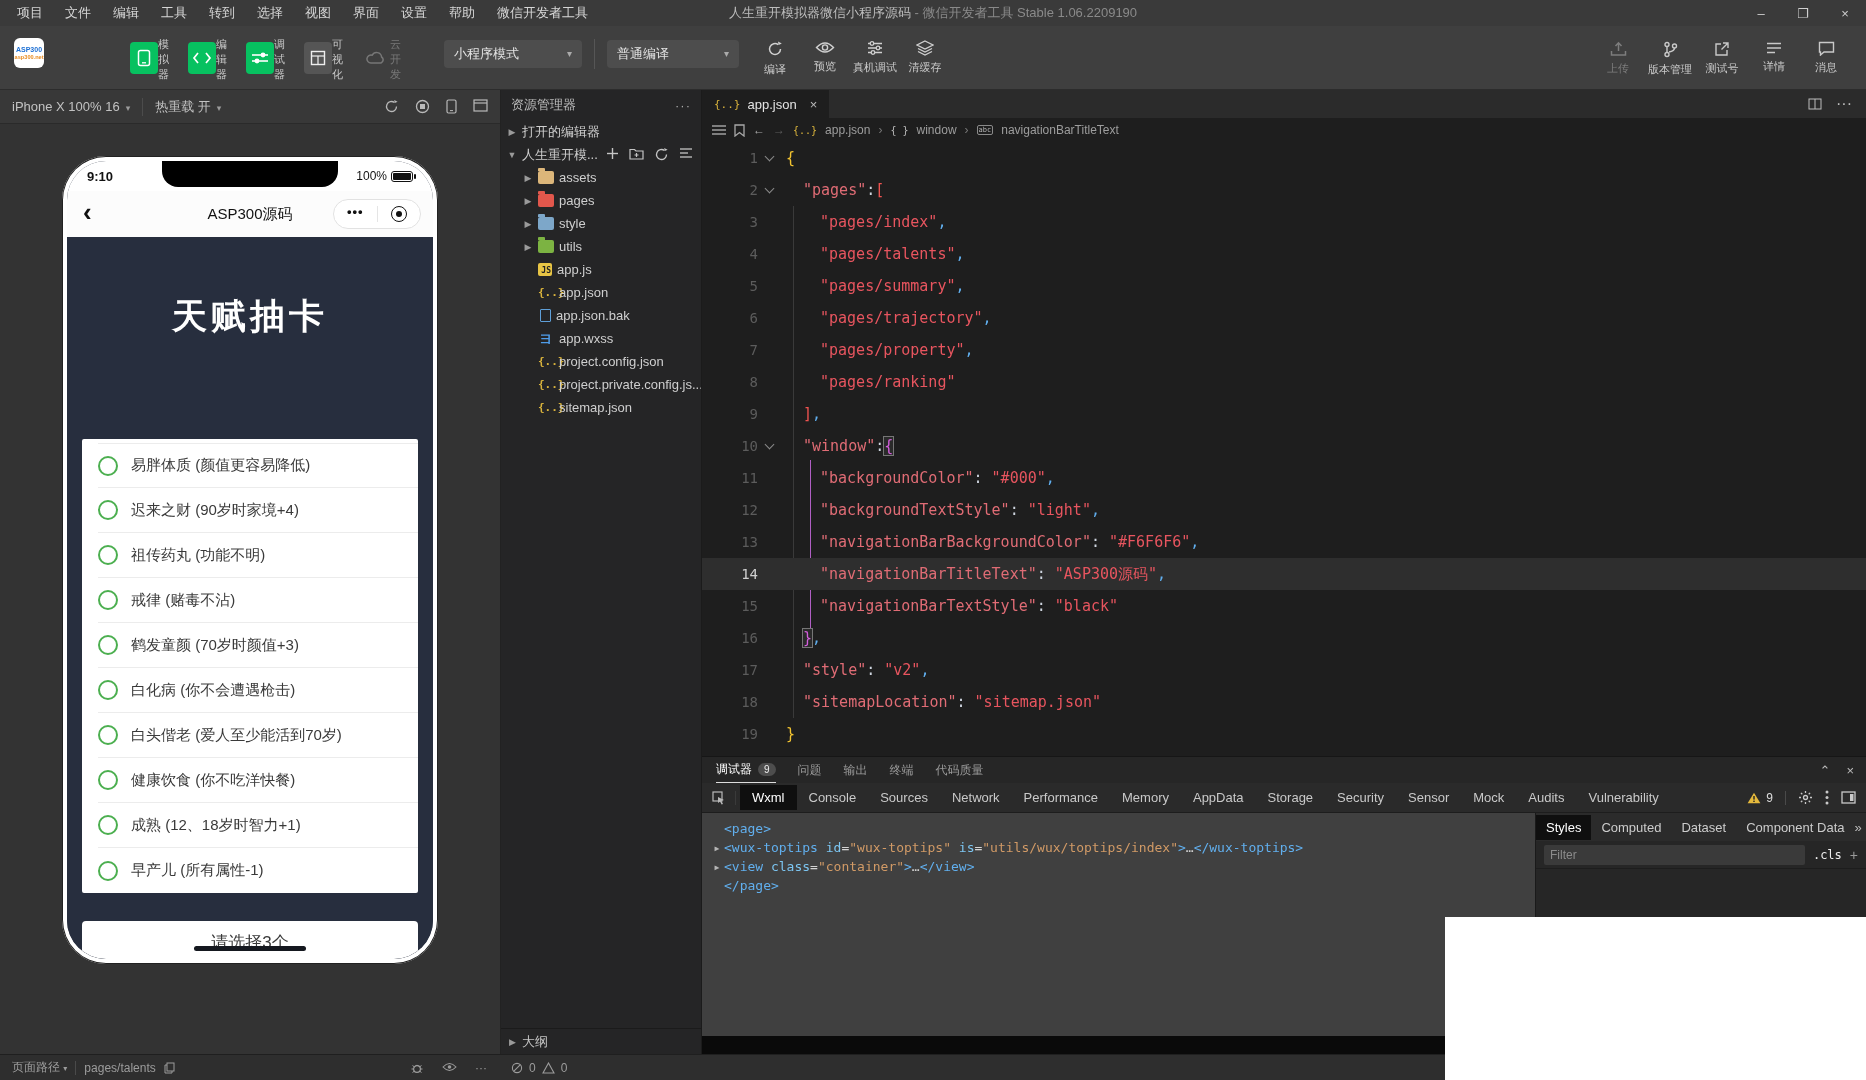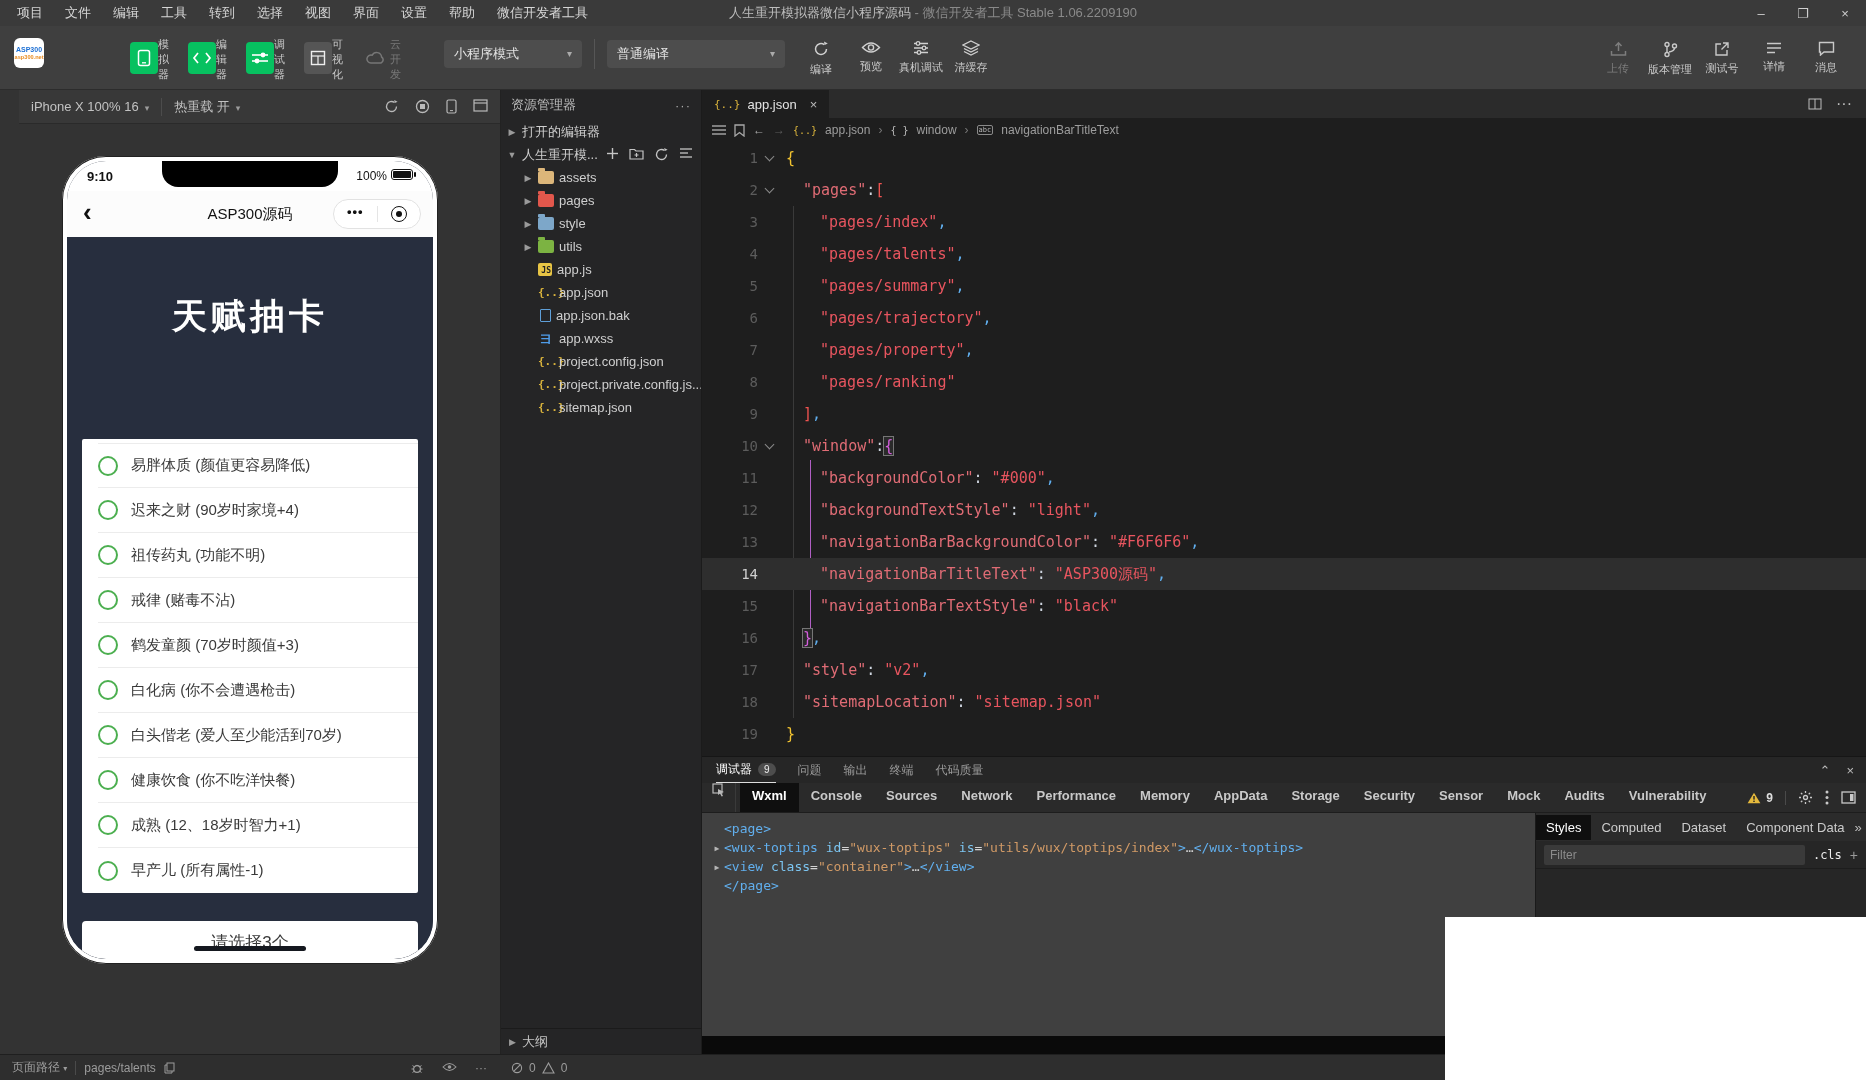--- a/index.html
+++ b/index.html
@@ -34,32 +34,32 @@
   .acts { display:flex; gap:6px; }
   .act { display:flex; flex-direction:column; align-items:center; width:44px; color:#d0d0d0; }
   .act svg { margin-top:2px; }
   .act .lbl { font-size:11px; margin-top:4px; color:#c9c9c9; }
   .right-acts { margin-left:auto; display:flex; gap:8px; padding-right:18px; }
   .ricon { color:#c9c9c9; }
   .ricon.dim, .ricon.dim .lbl { color:#7d7d7d; }
 
   
   .main { position:absolute; left:0; top:90px; width:100%; height:964px; display:flex; }
-  .simcol { width:501px; background:#333; position:relative; border-right:1px solid #222;padding-left:19px; }
+  .simcol { width:501px; background:#333; position:relative; border-right:1px solid #222; }
   .simbar { height:34px; background:#383838; border-bottom:1px solid #2a2a2a; display:flex; align-items:center; font-size:13px; color:#c2c2c2; padding:0 12px; }
   .simbar .sep { width:1px; height:18px; background:#4c4c4c; margin:0 12px; }
   .simbar .caret { font-size:9px; color:#9b9b9b; margin-left:6px; }
   .sim-icons { margin-left:auto; display:flex; gap:16px; color:#b9b9b9; }
 
   
   .phone { position:absolute; left:62px; top:66px; width:376px; height:808px; background:#fff; border-radius:44px; box-shadow:0 0 0 1px #222 inset; padding:5px; }
   .screen { position:relative; width:100%; height:100%; border-radius:39px; overflow:hidden; background:#272e3e; }
   .p-status { position:relative; height:30px; background:#fff; display:flex; align-items:center; justify-content:space-between; padding:0 20px; }
   .p-time { font-size:13px; font-weight:bold; color:#111; }
-  .p-batt { display:flex; gap:4px; font-size:12px; color:#111; }
+  .p-batt { display:flex; align-items:center; gap:4px; font-size:12px; color:#111; }
   .batt { width:22px; height:11px; border:1px solid #111; border-radius:3px; position:relative; }
   .batt::after { content:""; position:absolute; inset:1px; background:#111; border-radius:1px; }
   .batt::before { content:""; position:absolute; right:-4px; top:2px; width:2px; height:5px; background:#111; border-radius:1px; }
   .notch { position:absolute; left:50%; top:0; transform:translateX(-50%); width:176px; height:26px; background:#000; border-radius:0 0 16px 16px; }
   .p-nav { height:46px; background:#fcfcfc; display:flex; align-items:center; position:relative; }
   .p-back { font-size:26px; color:#111; padding:0 0 4px 16px; font-weight:bold; line-height:1; }
   .p-title { position:absolute; left:0; right:0; text-align:center; font-size:15px; color:#111; }
   .capsule { position:absolute; right:12px; top:8px; width:88px; height:30px; border:1px solid #e2e2e2; background:#fff; border-radius:15px; display:flex; align-items:center; }
   .capsule .half { flex:1; display:flex; align-items:center; justify-content:center; color:#111; }
   .capsule .div { width:1px; height:16px; background:#e5e5e5; }
@@ -125,21 +125,21 @@
   .guide.pink { background:#b05fc4; }
   .ovr-mark { position:absolute; right:2px; width:10px; height:4px; background:rgba(255,255,255,.25); }
 
   
   .dbg { height:298px; border-top:1px solid #161616; display:flex; flex-direction:column; background:#242424; }
   .dbg-row1 { height:26px; background:#262626; display:flex; align-items:center; gap:22px; padding-left:14px; font-size:12px; color:#9a9a9a; }
   .dbg-row1 .t { display:flex; align-items:center; gap:6px; }
   .dbg-row1 .t.active { color:#fff; border-bottom:1px solid #ddd; height:100%; display:flex; align-items:center; }
   .badge { background:#4d4d4d; color:#eee; border-radius:8px; font-size:10px; padding:1px 6px; }
   .dbg-row1-right { margin-left:auto; display:flex; gap:16px; padding-right:12px; color:#bbb; font-size:13px; }
-  .dbg-row2 { height:30px; background:#2a2a2a; display:flex; font-size:13px; color:#c9c9c9; border-bottom:1px solid #1d1d1d;font-weight:bold; }
+  .dbg-row2 { height:30px; background:#2a2a2a; display:flex; align-items:center; font-size:13px; color:#c9c9c9; border-bottom:1px solid #1d1d1d; }
   .insp { width:34px; display:flex; justify-content:center; color:#b9b9b9; border-right:1px solid #3a3a3a; margin-right:4px; }
   .subtab { padding:5px 12px; }
   .subtab.active { background:#0f0f0f; color:#fff; }
   .dbg-row2-right { margin-left:auto; display:flex; align-items:center; gap:12px; padding-right:10px; }
   .warn { display:flex; align-items:center; gap:5px; color:#ddd; font-size:12px; }
   .dbg-body { flex:1; display:flex; min-height:0; }
   .wxml { flex:1; position:relative; font-family:"DejaVu Sans Mono", monospace; font-size:13px; padding:6px 0 0 8px; background:#404040; }
   .wline { height:19px; line-height:19px; display:flex; white-space:pre; }
   .wline .warr { width:14px; color:#b5b5b5; font-size:8px; text-align:center; padding-top:1px; }
   .wline .pad0 { width:14px; }
@@ -249,21 +249,21 @@
           </div>
           <div class="lbl dim">云开发</div>
         </div>
       </div>
     <div style="display:flex;align-items:center;margin-left:34px;">
       <div class="dropdown" style="width:138px;">
         <span>小程序模式</span>
           <span class="caret">▾</span>
       </div>
       <div class="vdiv"></div>
-      <div class="dropdown" style="width:178px;">
+      <div class="dropdown" style="width:132px;">
         <span>普通编译</span>
           <span class="caret">▾</span>
       </div>
     </div>
     <div class="acts" style="margin-left:14px;">
         <div class="act">
           <span>
             <svg width="18" height="18" viewBox="0 0 18 18">
               <path d="M14.5 9 a5.5 5.5 0 1 1 -2.2-4.4" fill="none" stroke="currentColor" stroke-width="1.5"></path>
               <path d="M12 1.5 L12.6 5 L15.8 3.6 Z" fill="currentColor"></path>

